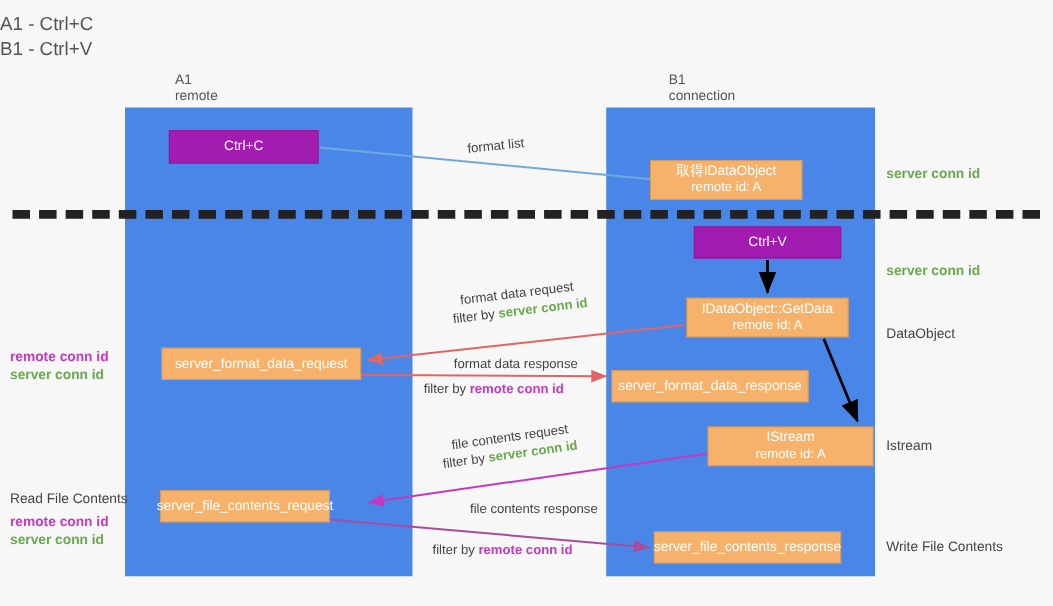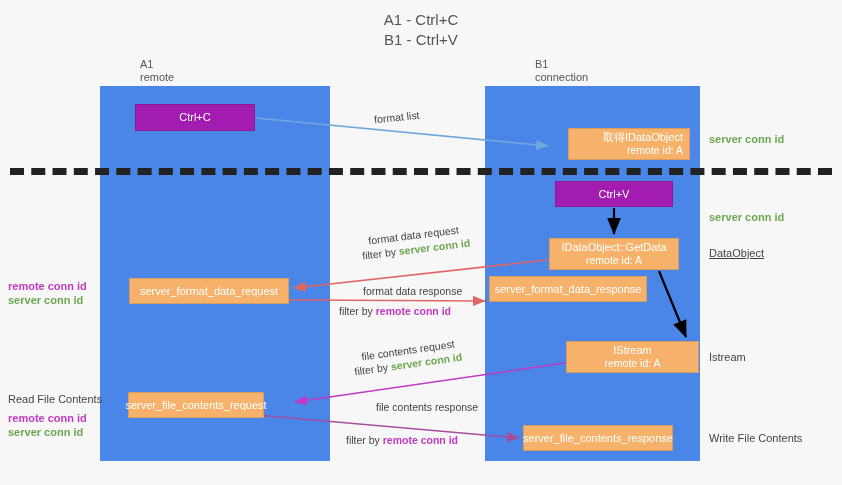--- a/index.html
+++ b/index.html
@@ -10,21 +10,21 @@
     position:relative;
     overflow:hidden;
     color:#444;
   }
   #stage{position:absolute;inset:0;}
   .abs{position:absolute;}
 
   
   #title{
     left:0;top:10px;width:842px;
-    text-align:center;
+    text-align:left;
     font-size:15px;line-height:20px;
     color:#555;
   }
 
   
   .lane-head{
     text-align:left;font-size:11px;line-height:13px;color:#555;
   }
   #head-a1{left:140px;top:58px;width:120px;}
   #head-b1{left:535px;top:58px;width:140px;}
@@ -48,32 +48,32 @@
     color:#fff;font-size:11px;line-height:13px;
     text-align:center;
     border:1px solid rgba(0,0,0,.12);
     padding:3px 6px;
   }
   .node .l2{font-size:10.5px;}
   .green{background:#a21caf;}
   .orange{background:#f6b26b;}
 
   #n-ctrlc{left:135px;top:104px;width:120px;height:27px;}
-  #n-idataobject{left:568px;top:128px;width:122px;height:32px;align-items:flex-end;}
+  #n-idataobject{left:520px;top:128px;width:122px;height:32px;}
   #n-ctrlv{left:555px;top:181px;width:118px;height:26px;}
   #n-getdata{left:549px;top:238px;width:130px;height:32px;}
   #n-fmtreq{left:129px;top:278px;width:160px;height:26px;}
-  #n-fmtresp{left:489px;top:276px;width:158px;height:26px;}
+  #n-fmtresp{left:489px;top:296px;width:158px;height:26px;}
   #n-istream{left:566px;top:341px;width:133px;height:32px;}
   #n-filereq{left:128px;top:392px;width:136px;height:26px;}
   #n-fileresp{left:523px;top:425px;width:150px;height:26px;}
 
   
   .side{font-size:11px;line-height:14px;color:#444;}
-  #s-dataobject{left:709px;top:246px;text-decoration:underline;}
+  #s-dataobject{left:709px;top:260px;}
   #s-istream{left:709px;top:350px;}
   #s-writefile{left:709px;top:431px;}
   #s-readfile{left:8px;top:392px;}
 
   
   .conn{font-size:11px;line-height:14px;font-weight:bold;}
   .green-t{color:#6aa84f;}
   .magenta-t{color:#c239c2;}
   #c-right-1{left:709px;top:132px;}
   #c-right-2{left:709px;top:210px;}

